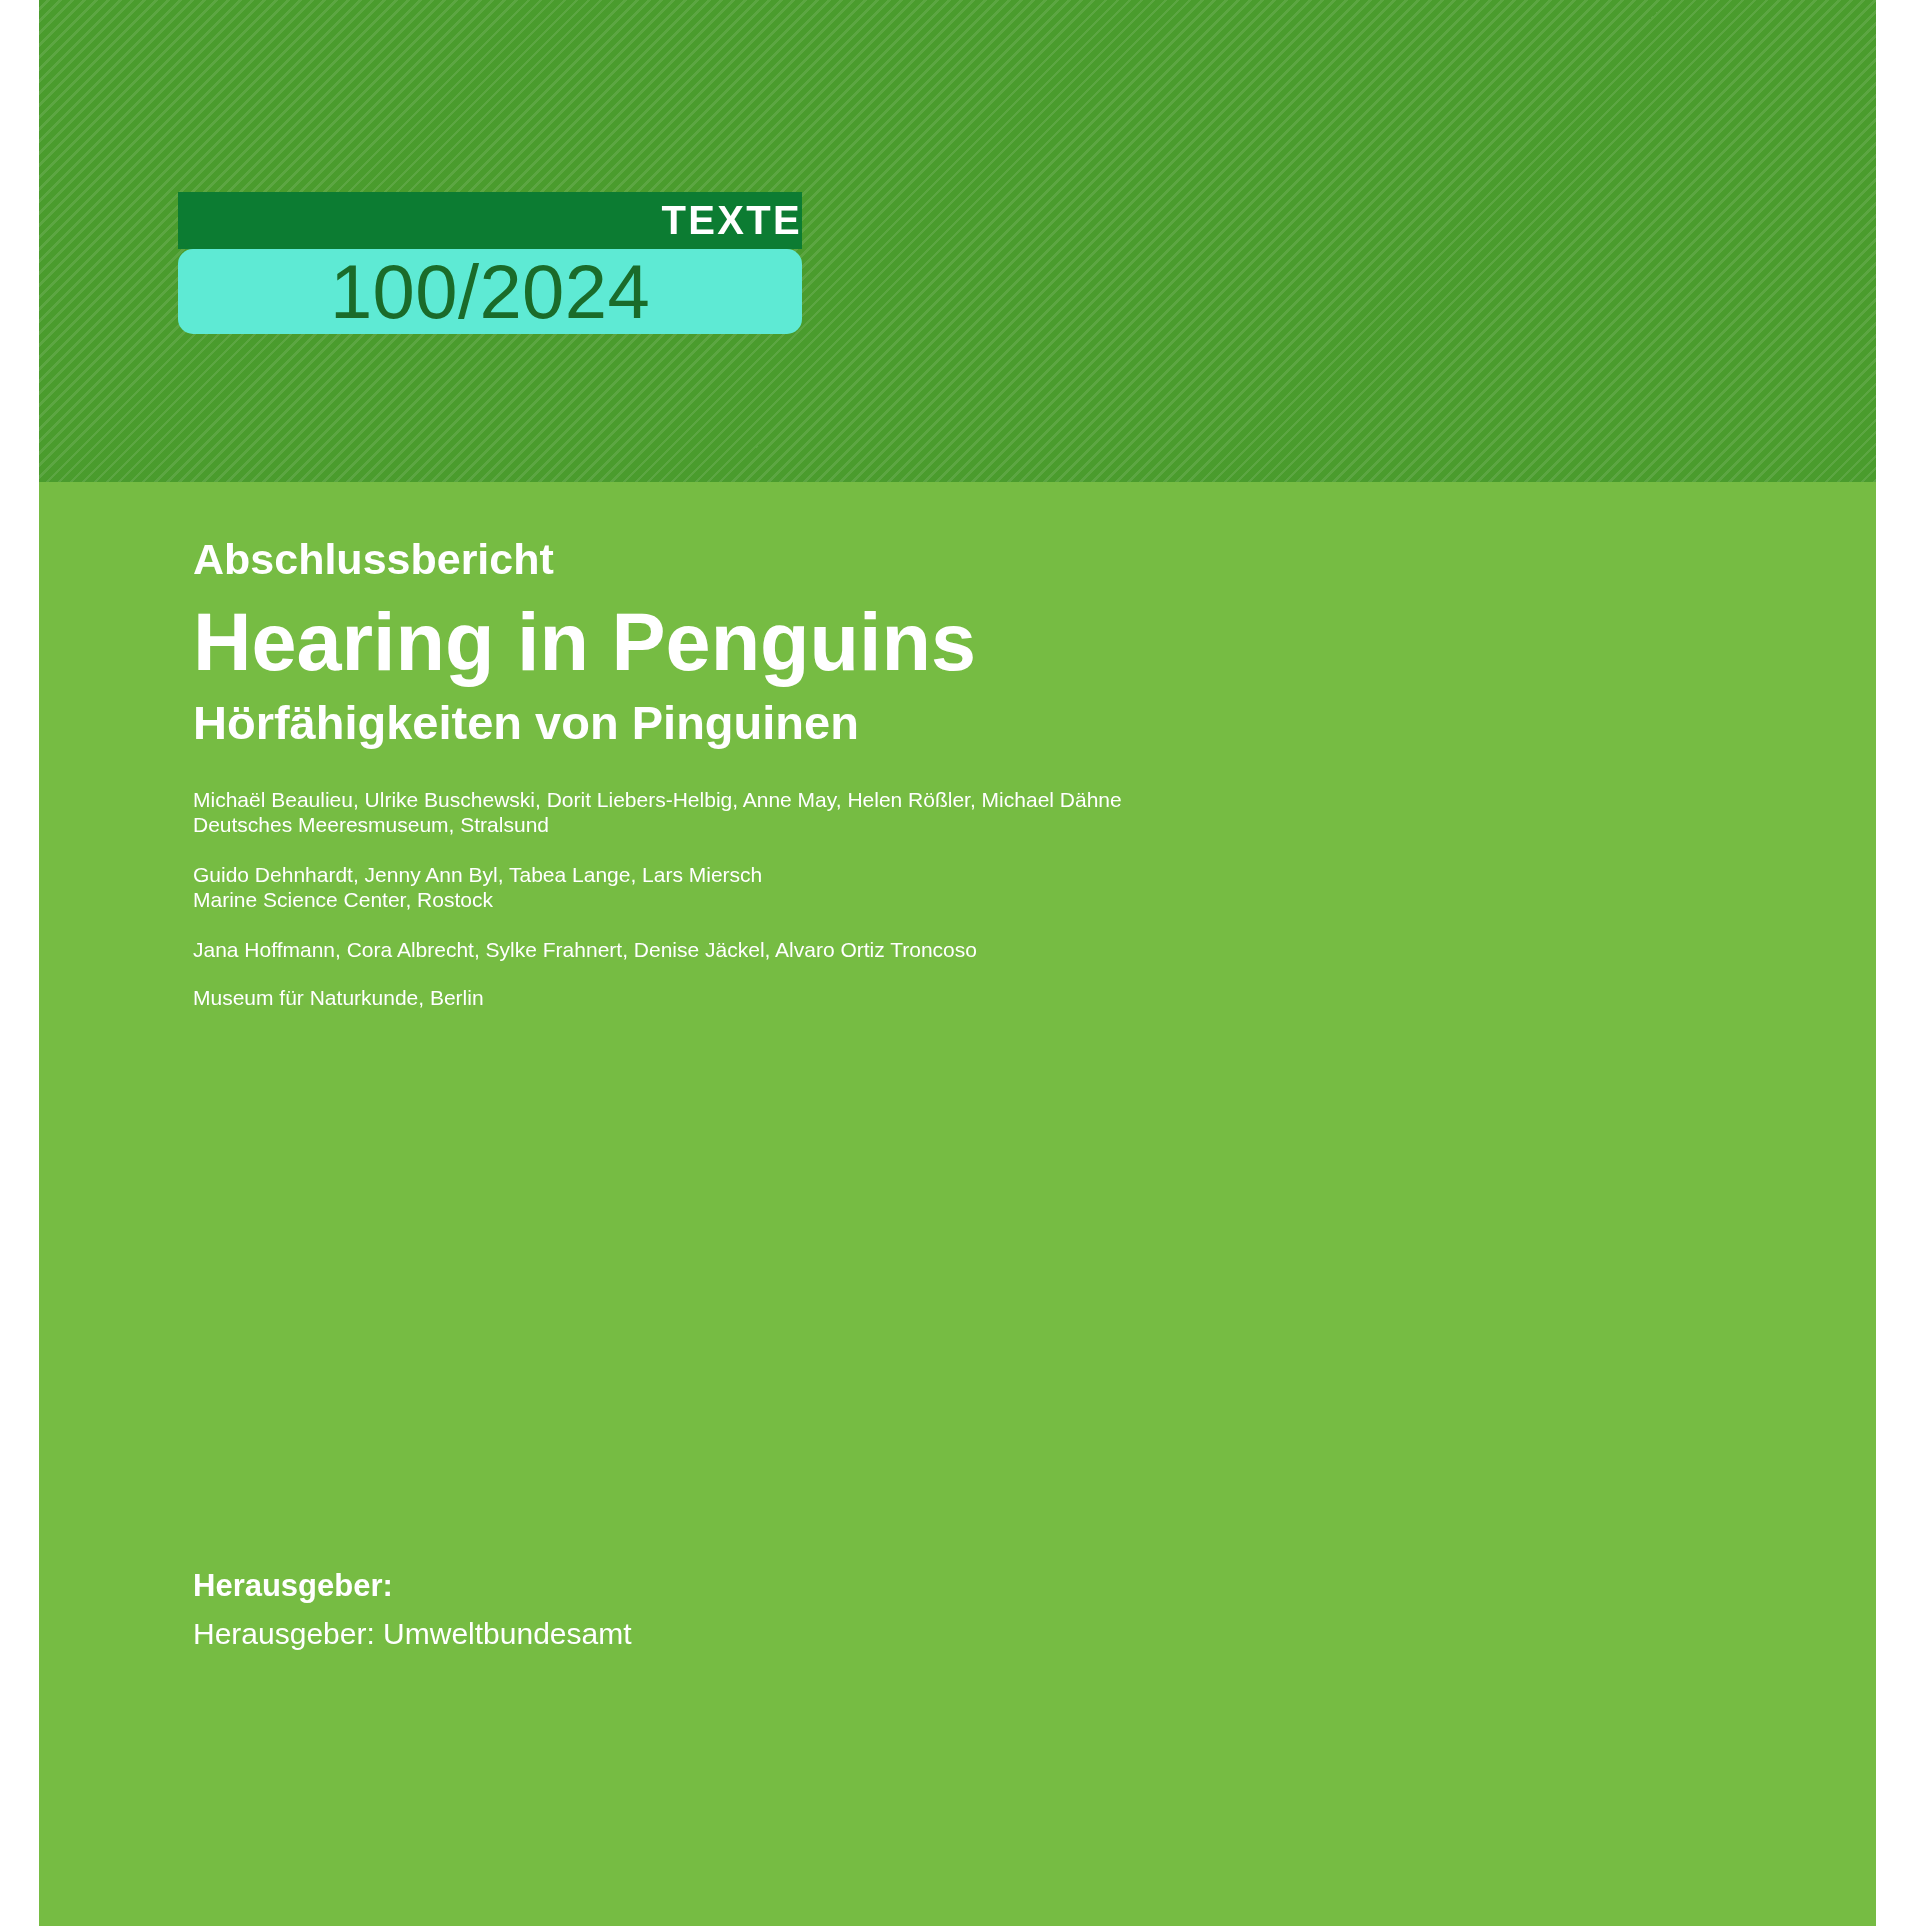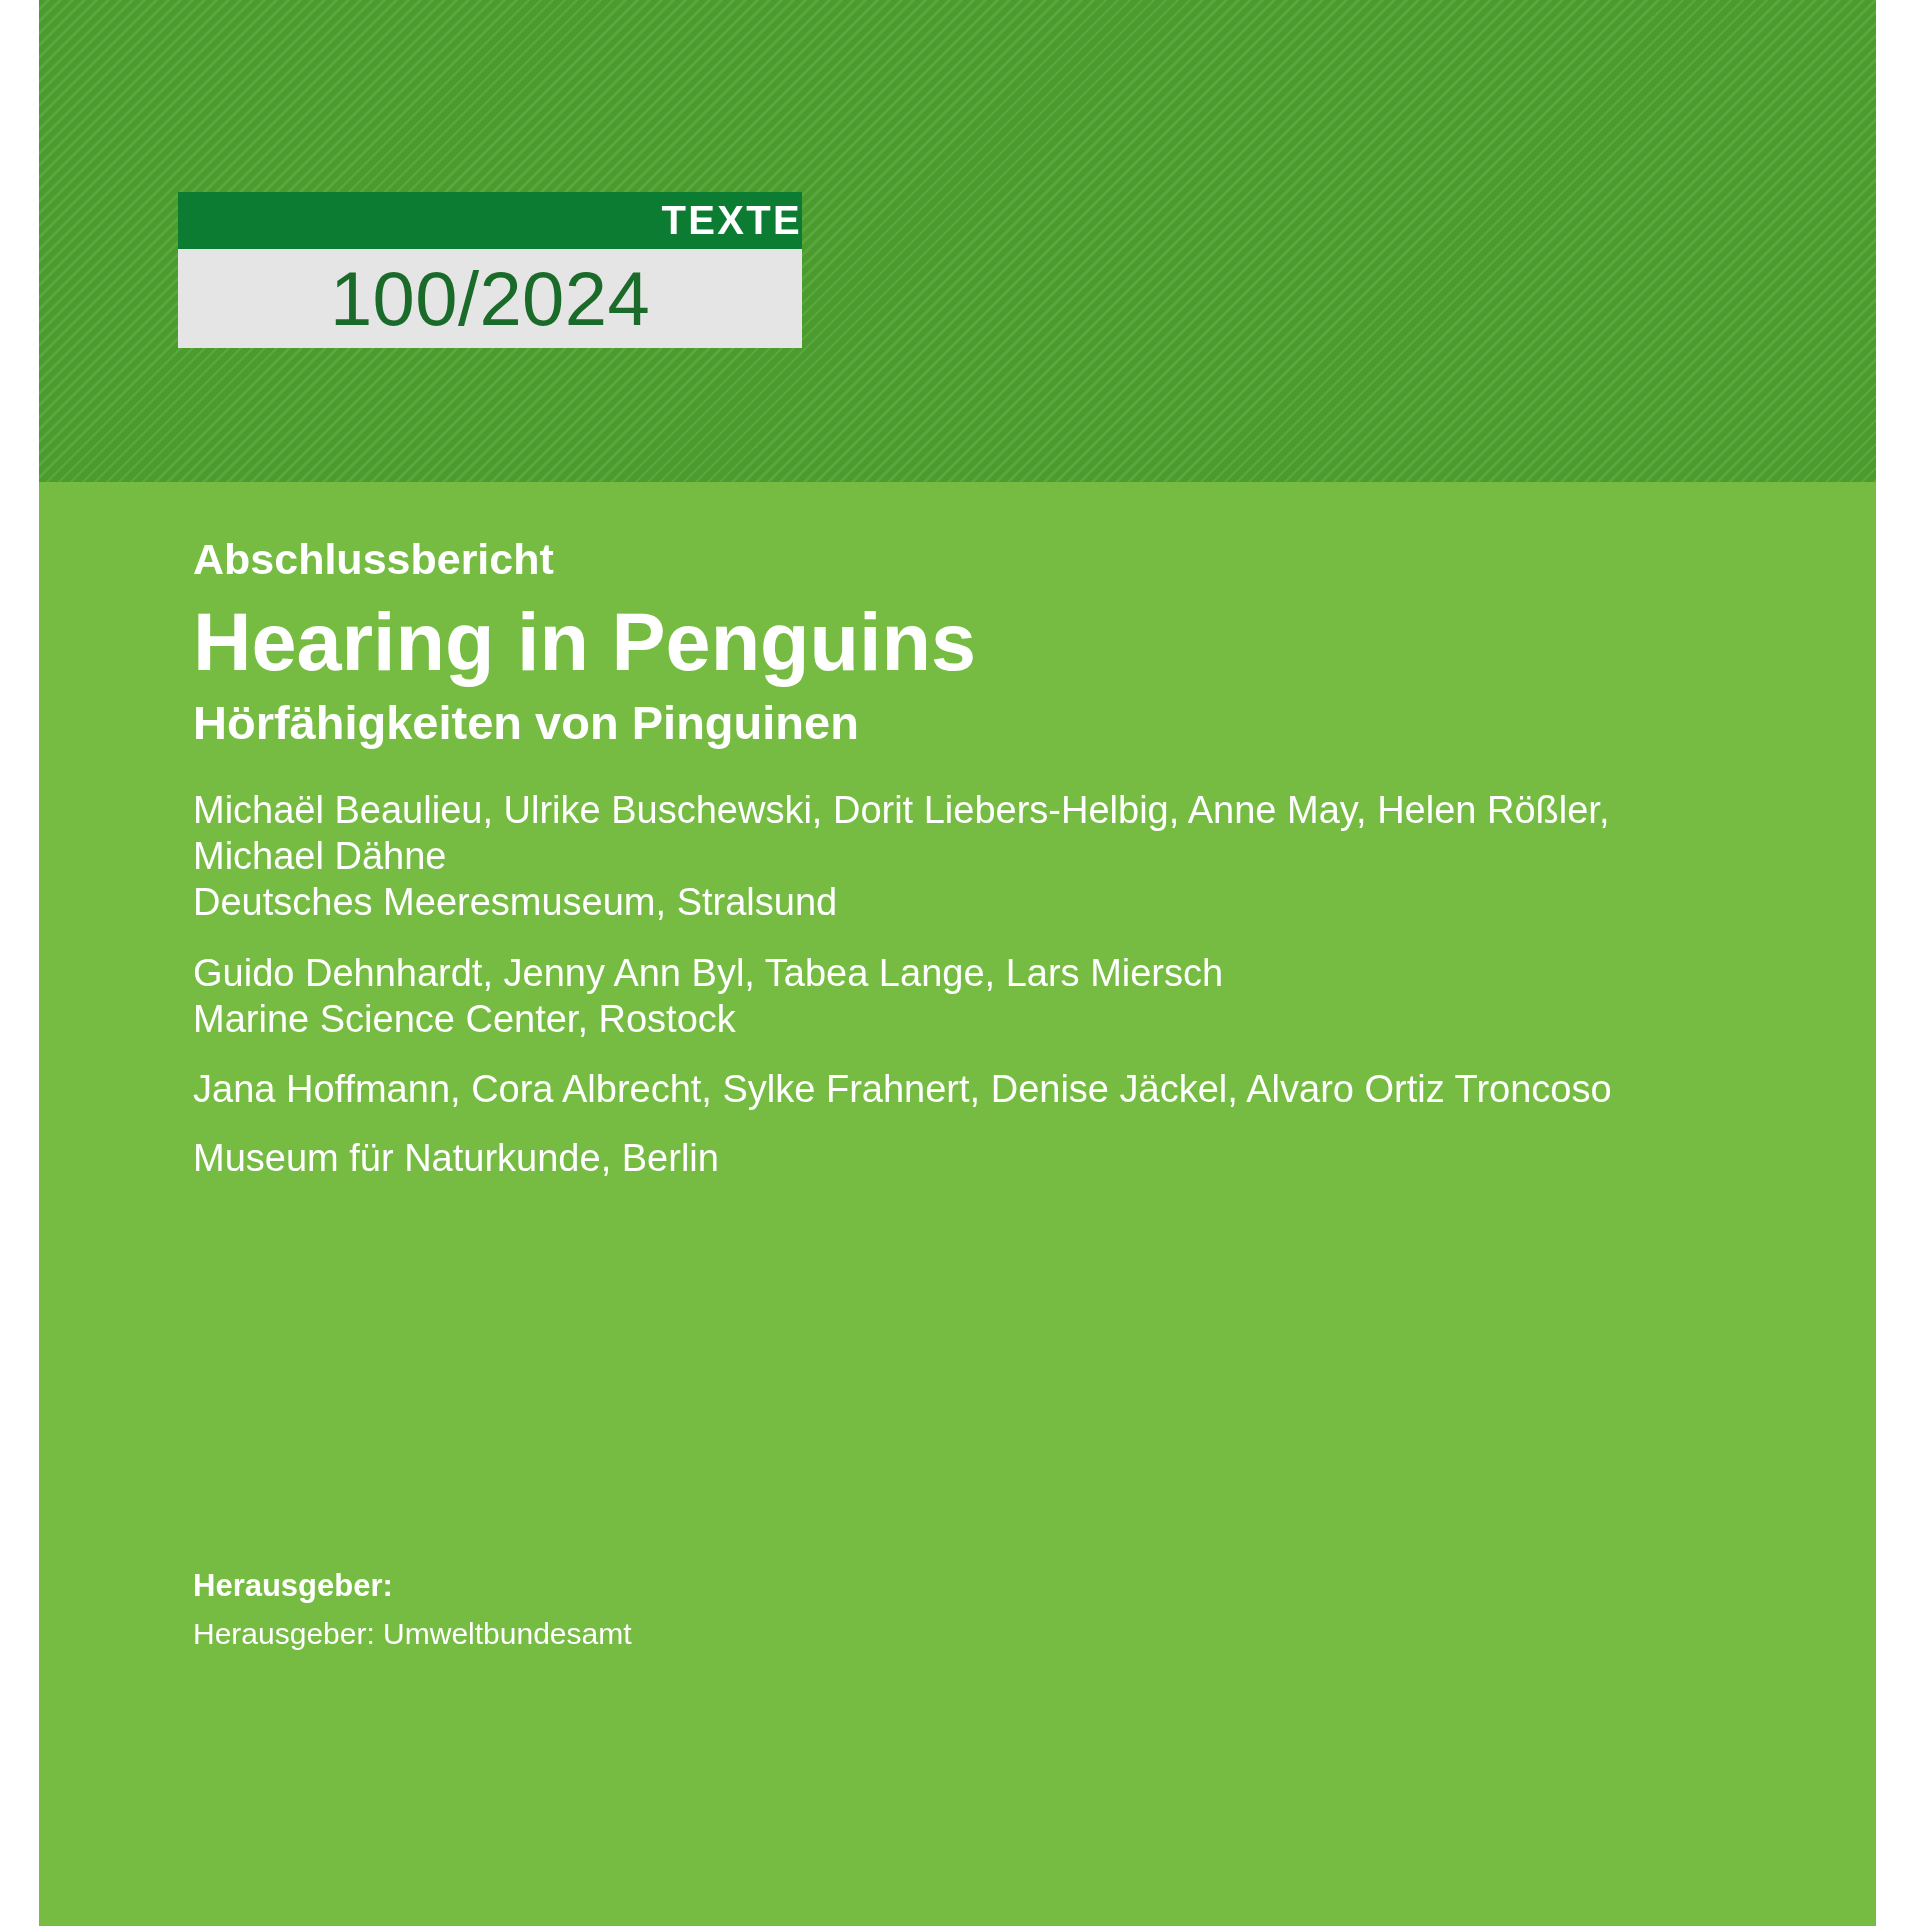--- a/index.html
+++ b/index.html
@@ -56,25 +56,26 @@
     align-items: center;
     justify-content: flex-end;
   }
   .texte-bar span {
     color: #ffffff;
     font-size: 40px;
     font-weight: bold;
     letter-spacing: 2.3px;
   }
   .texte-number {
-    background: #e5e5e5;
-    height: 99px;
+    background: #5eead4;
+    height: 85px;
     display: flex;
     align-items: center;
     justify-content: center;
+    border-radius: 15px;
   }
   .texte-number span {
     color: #1a6b2a;
     font-size: 76px;
     font-weight: normal;
     letter-spacing: 0.4px;
   }
   
   .title-area {
     position: absolute;
@@ -99,21 +100,21 @@
     font-weight: bold;
     margin-bottom: 37px;
   }
   .von-label {
     font-size: 31px;
     font-weight: bold;
     margin-bottom: 16px;
   }
   .author-group {
     margin-bottom: 24px;
-    font-size: 38px;
+    font-size: 21px;
     line-height: 1.22;
   }
   .author-group .names {
     display: block;
   }
   .author-group .affil {
     display: block;
   }
   .publisher-area {
     position: absolute;

